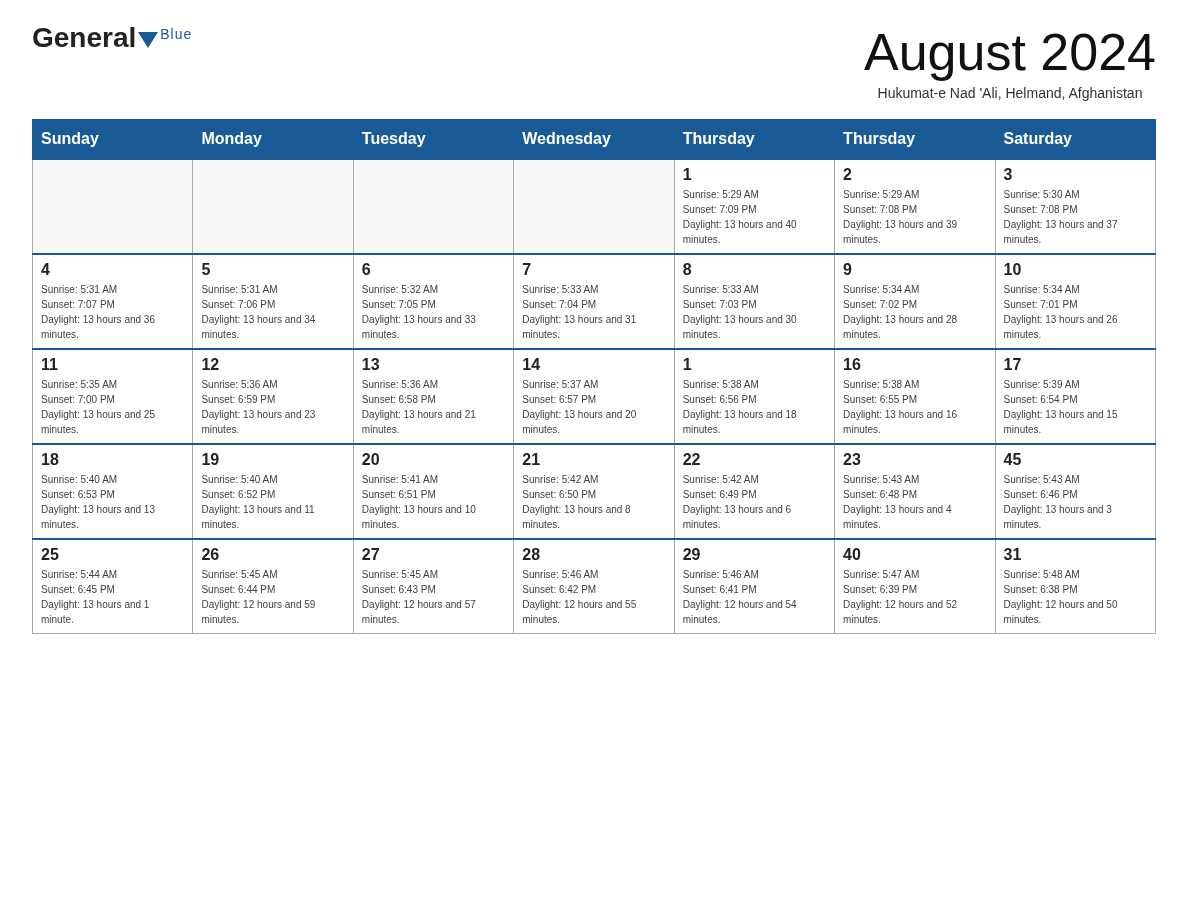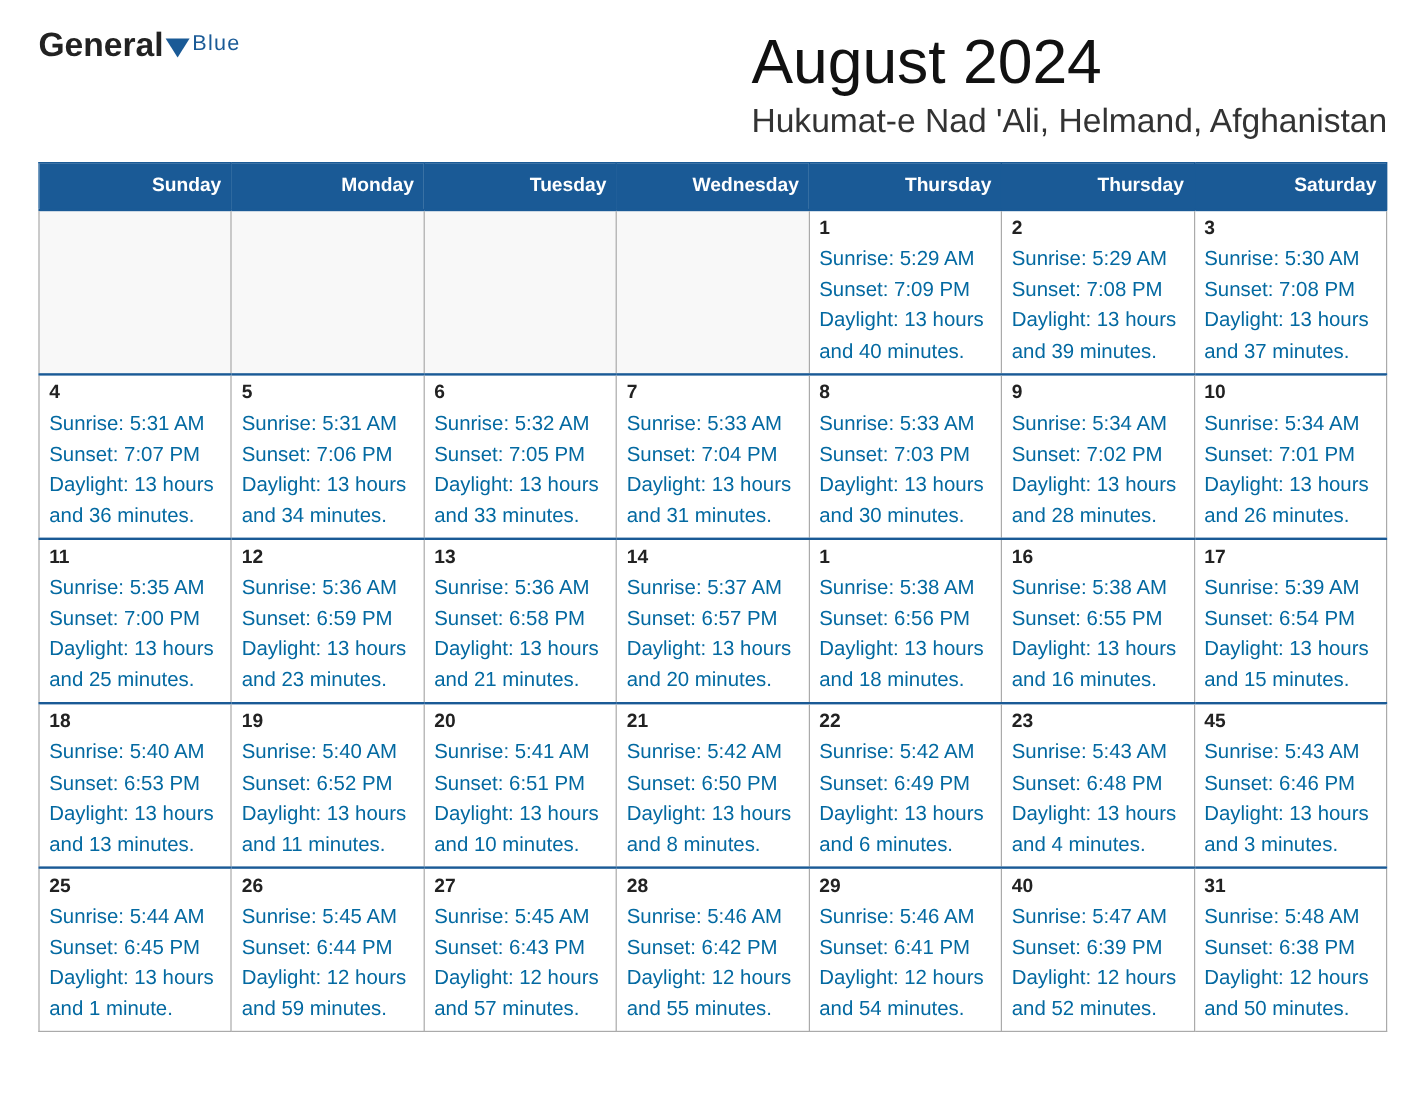--- a/index.html
+++ b/index.html
@@ -36,68 +36,68 @@
       width: 0;
       height: 0;
       border-left: 10px solid transparent;
       border-right: 10px solid transparent;
       border-top: 16px solid #1a5a96;
       margin: 0 2px;
       vertical-align: middle;
       position: relative;
       top: 2px;
     }
-    .logo-line2 { color: #1a5a96; font-size: 18px; margin-top: 2px; letter-spacing: 1px; }
+    .logo-line2 { color: #1a5a96; font-size: 14px; margin-top: 2px; letter-spacing: 1px; }
     .title-block {
-      text-align: left;
+      text-align: center;
     }
     .main-title {
       font-size: 52px;
       font-weight: normal;
       color: #111;
       line-height: 1.1;
     }
     .subtitle {
-      font-size: 28px;
+      font-size: 14px;
       color: #333;
       margin-top: 4px;
     }
     .calendar {
       width: 100%;
       border-collapse: collapse;
       margin-top: 18px;
     }
     .calendar th {
       background: #1a5a96;
       color: #fff;
       font-size: 16px;
       font-weight: bold;
       padding: 10px 8px;
-      text-align: right;
+      text-align: left;
       border: 1px solid #1a5a96;
     }
     .calendar td {
       border: 1px solid #aaa;
       vertical-align: top;
       padding: 6px 8px;
       width: 14.28%;
       min-height: 100px;
       font-size: 13px;
       color: #222;
     }
     .day-num {
       font-size: 16px;
       font-weight: bold;
       display: block;
       margin-bottom: 3px;
     }
     .day-info {
-      font-size: 17px;
+      font-size: 10px;
       line-height: 1.5;
-      color: #0369a1;
+      color: #404040;
     }
     .week-row td {
       border-top: 2px solid #1a5a96;
     }
     .empty-cell {
       background: #f8f8f8;
     }
   </style>
 </head>
 <body>

